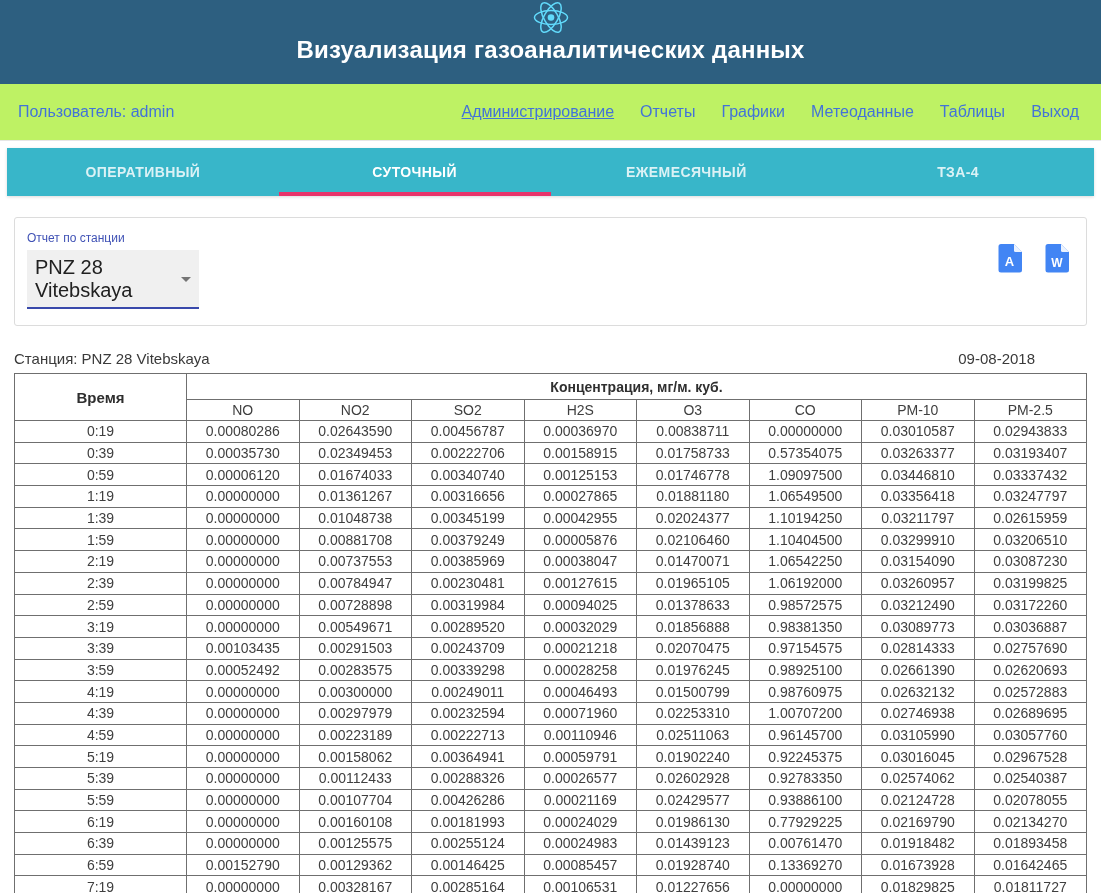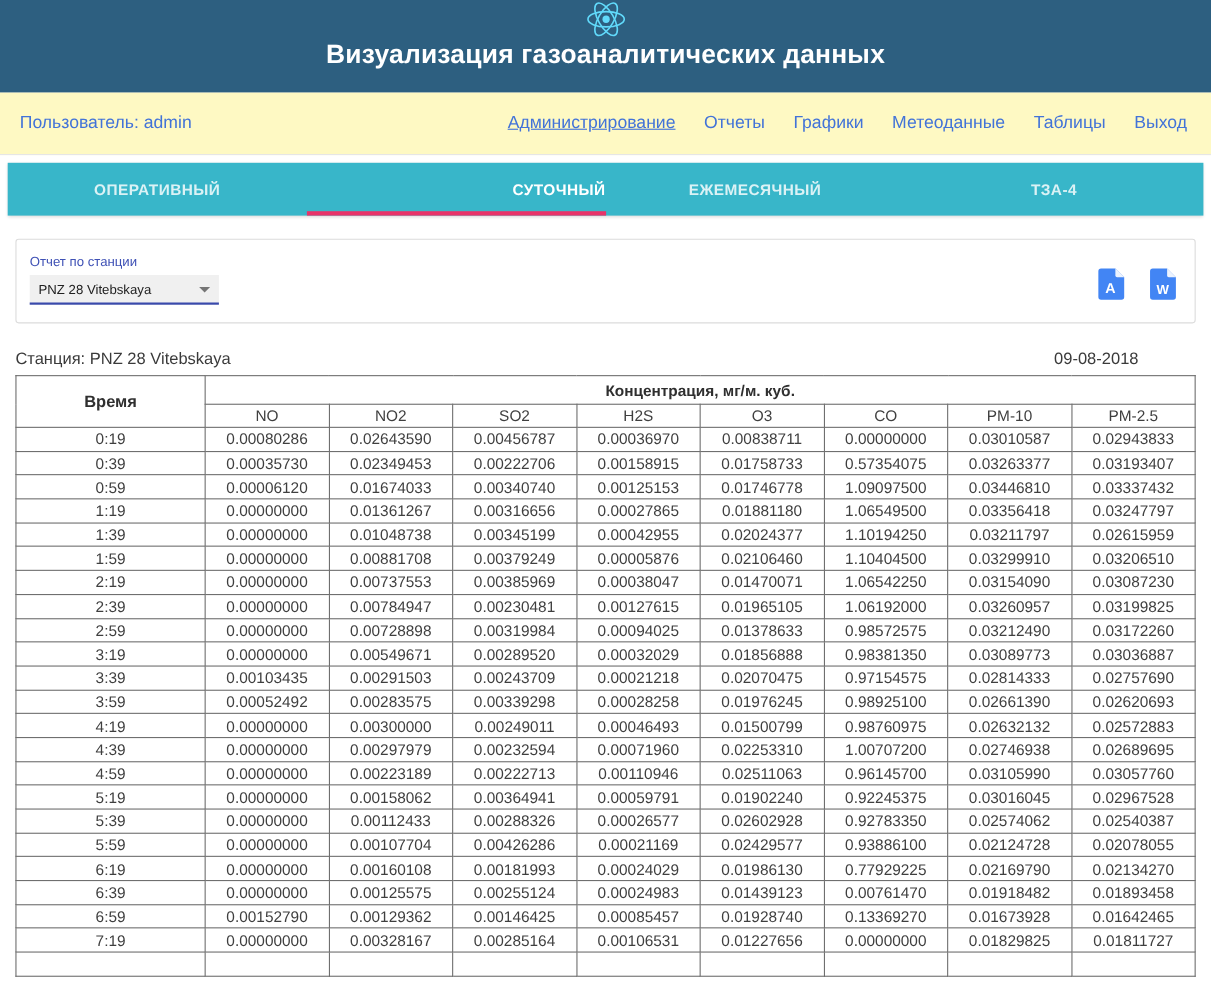--- a/index.html
+++ b/index.html
@@ -18,58 +18,58 @@
   .app-header .logo { display:block; margin:0 auto; padding-top:1px; }
   .app-title {
     margin:2px 0 0; font-size:24px; font-weight:bold; color:#ffffff;
     letter-spacing:.2px;
   }
 
   
   .top-nav {
     height:57px; display:flex; align-items:center;
     padding:0 22px 0 18px; border-bottom:1px solid #e6e6e6;
-    background:#fef9c3;
+    background:#bef264;
   }
   .user-label { color:#4273d8; font-size:16px; }
   .nav-menu { margin-left:auto; display:flex; align-items:flex-end; }
   .nav-menu a {
     color:#4273d8; font-size:16px; text-decoration:none; margin-left:26px;
     cursor:pointer; white-space:nowrap;
   }
   .nav-menu a.active { text-decoration:underline; }
 
   
   .tabbar {
     margin:7px 7px 0; height:48px; background:#38b6c9;
     display:flex; box-shadow:0 1px 3px rgba(0,0,0,.15);
   }
   .tab {
     flex:1; position:relative; text-align:center; line-height:48px;
     color:rgba(255,255,255,.82); font-size:14px; font-weight:bold;
     letter-spacing:.4px; cursor:pointer; user-select:none;
   }
-  .tab.active { color:#ffffff;text-align:right; }
+  .tab.active { color:#ffffff; }
   .tab.active .tab-underline {
     position:absolute; left:0; right:0; bottom:0; height:4px; background:#e73369;
   }
 
   
   .report-card {
     margin:21px 14px 0; border:1px solid #dcdcdc; border-radius:3px;
     padding:13px 16px 16px 12px; display:flex; align-items:flex-start;
     background:#fff; min-height:75px;
   }
   .field-station { width:491px; }
   .field-label-indigo { color:#3f51b5; font-size:12px; display:block; }
   .field-label-gray { color:#9a9a9a; font-size:12px; display:block; }
   .station-select {
     margin-top:5px; width:172px; background:#f0f0f0;
     border:none; border-bottom:2px solid #3949ab;
-    padding:6px 8px 5px; font-size:12px; color:#212121;
+    padding:6px 8px 5px; font-size:20px; color:#212121;
     display:flex; align-items:center; cursor:pointer;
   }
   .station-select .caret {
     margin-left:auto; width:0; height:0;
     border-left:5px solid transparent; border-right:5px solid transparent;
     border-top:5px solid #757575;
   }
   .field-date { }
   .date-value {
     margin-top:7px; width:150px; font-size:16px; color:#212121;

